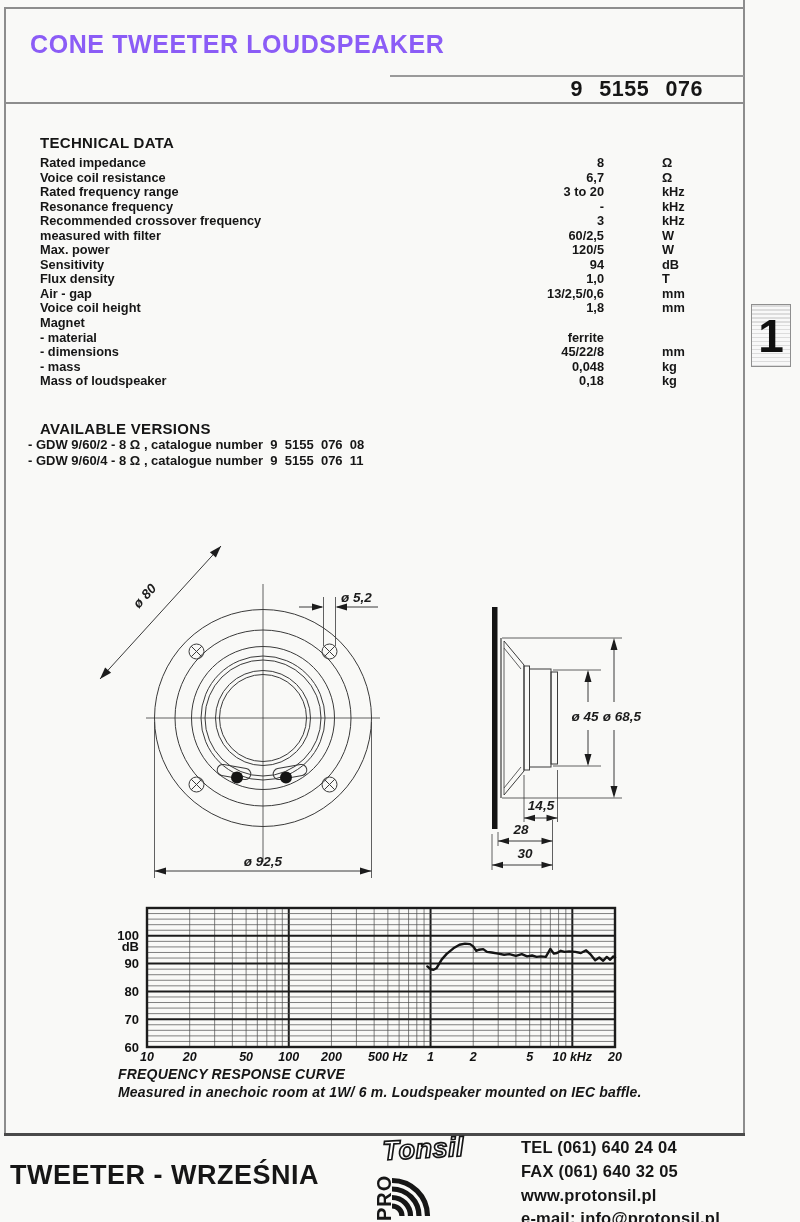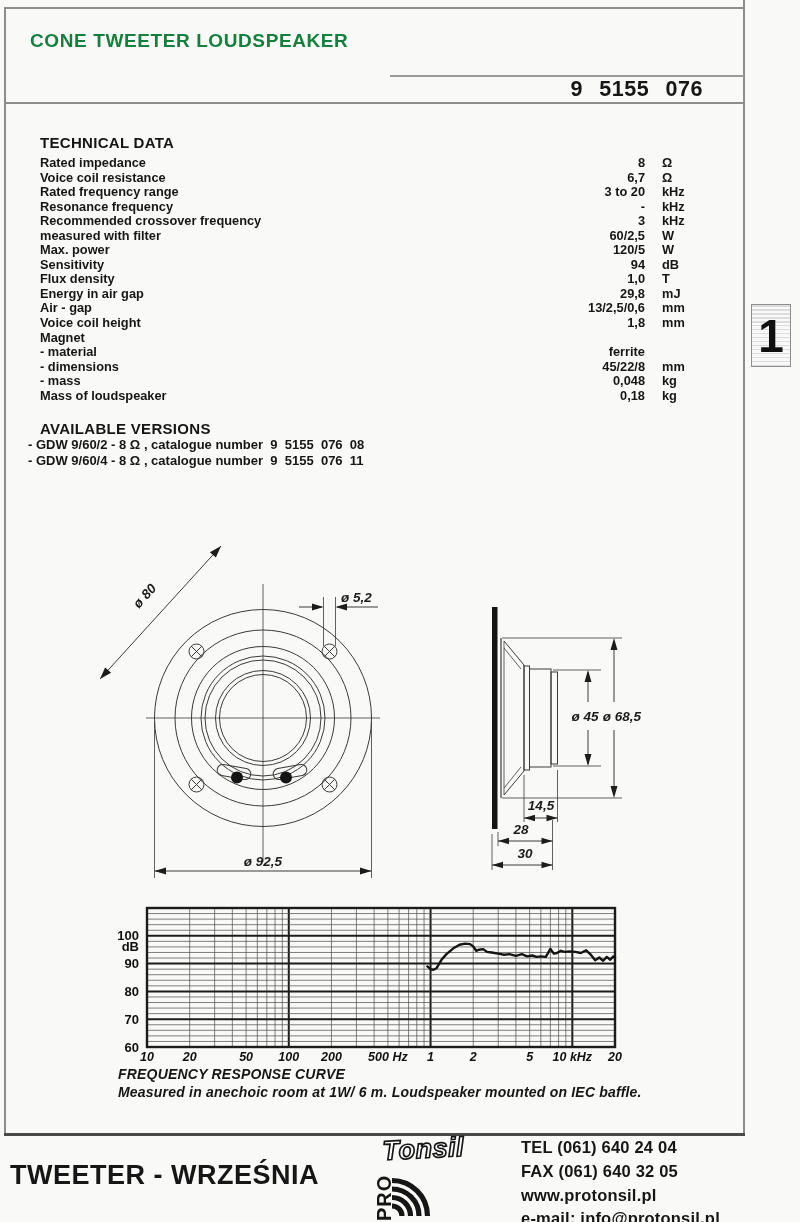--- a/index.html
+++ b/index.html
@@ -2,26 +2,26 @@
 <html><head>
 <meta charset="utf-8">
 <style>
   html,body{margin:0;padding:0;background:#e9e9e9;}
   #page{position:relative;width:800px;height:1222px;background:#f9f9f7;overflow:hidden;
         font-family:"Liberation Sans","DejaVu Sans",sans-serif;color:#161616;}
   .abs{position:absolute;}
   
   .rule{position:absolute;background:#8d8d8d;}
   
-  #page-title{left:30px;top:30px;font-size:19px;font-weight:700;letter-spacing:.6px;color:#15803d;}
+  #page-title{left:30px;top:30px;font-size:25px;font-weight:700;letter-spacing:.6px;color:#8b5cf6;}
   #catalog-number{right:97px;top:77px;font-size:21.5px;font-weight:700;word-spacing:10px;letter-spacing:.5px;margin-left:16px;}
   
   #tech-heading{left:40px;top:134px;font-size:15px;font-weight:700;letter-spacing:.3px;}
   #spec-table{left:40px;top:156px;width:643px;}
-  .spec-row{display:flex;height:14.55px;line-height:14.55px;font-size:12.8px;font-weight:700;}
+  .spec-row{display:flex;height:14.55px;line-height:14.55px;font-size:12.8px;font-weight:700;gap:41px;}
   .spec-label{flex:1;white-space:nowrap;}
   .spec-value{width:130px;text-align:right;white-space:nowrap;}
   .spec-unit{width:38px;box-sizing:border-box;padding-left:17px;white-space:nowrap;}
   
   #versions-heading{left:40px;top:420px;font-size:15px;font-weight:700;letter-spacing:.3px;}
   #versions-list{left:28px;top:437px;font-size:13px;font-weight:700;line-height:15.5px;}
   .version-line{white-space:pre;}
   
   .dim{font-style:italic;font-weight:700;font-size:13.5px;fill:#1c1c1c;}
   .cy{font-weight:700;font-size:13px;fill:#111;}
@@ -93,25 +93,20 @@
       </div>
       <div class="spec-row">
         <span class="spec-label">Sensitivity</span>
         <span class="spec-value">94</span>
         <span class="spec-unit">dB</span>
       </div>
       <div class="spec-row">
         <span class="spec-label">Flux density</span>
         <span class="spec-value">1,0</span>
         <span class="spec-unit">T</span>
-      </div>
-      <div class="spec-row">
-        <span class="spec-label">Energy in air gap</span>
-        <span class="spec-value">29,8</span>
-        <span class="spec-unit">mJ</span>
       </div>
       <div class="spec-row">
         <span class="spec-label">Air - gap</span>
         <span class="spec-value">13/2,5/0,6</span>
         <span class="spec-unit">mm</span>
       </div>
       <div class="spec-row">
         <span class="spec-label">Voice coil height</span>
         <span class="spec-value">1,8</span>
         <span class="spec-unit">mm</span>

